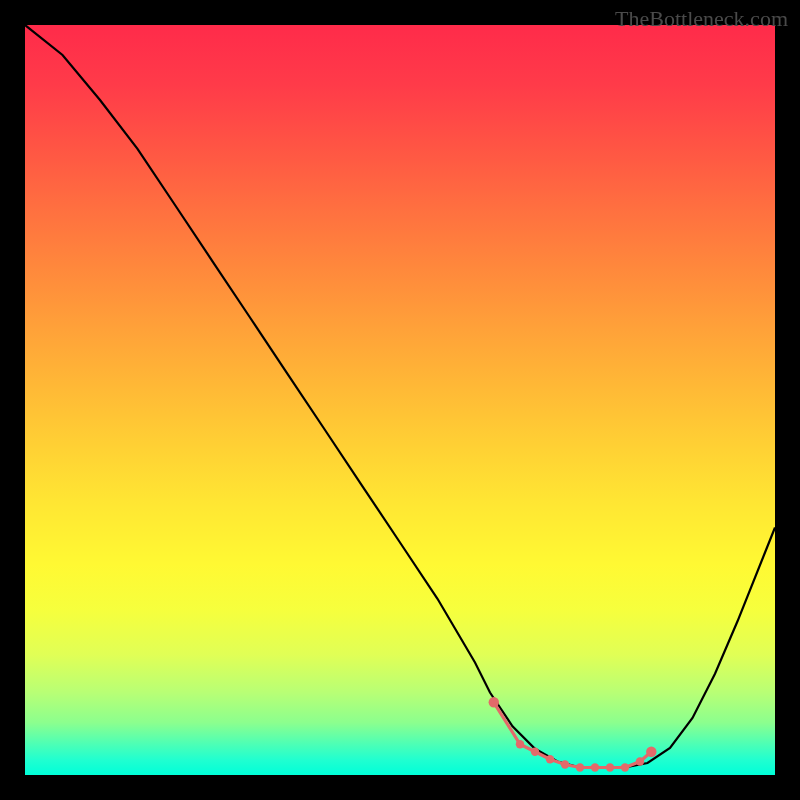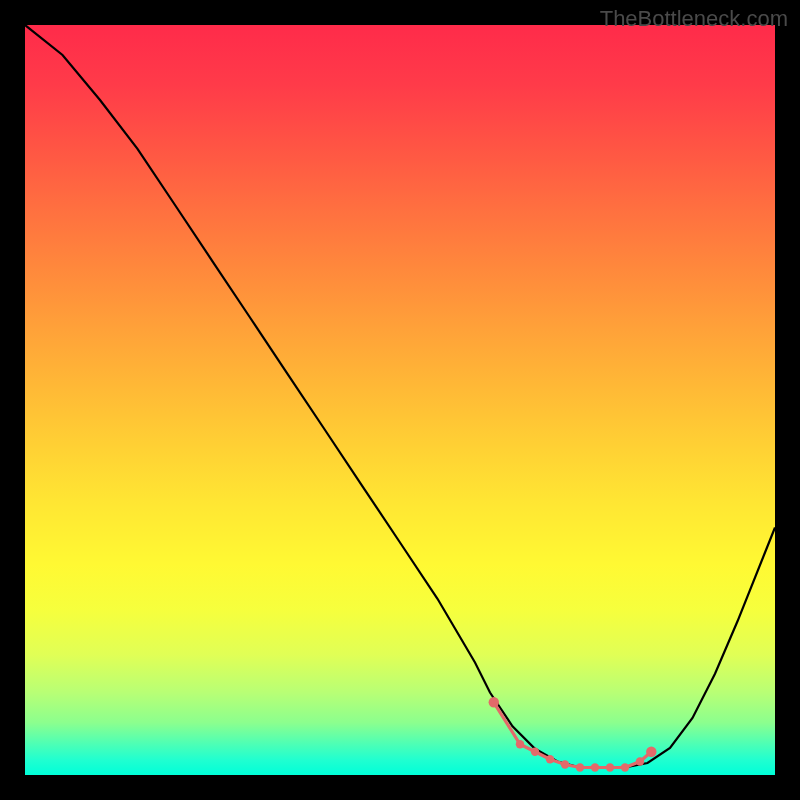--- a/index.html
+++ b/index.html
@@ -1,17 +1,17 @@
 <!DOCTYPE html>
 <html><head>
 <meta charset="utf-8">
 <style>
   * { margin: 0; padding: 0; box-sizing: border-box; }
   body { width: 800px; height: 800px; background: #000; position: relative; font-family: Arial, sans-serif; }
-  .container { width: 800px; height: 632px; position: relative; background: #000; }
+  .container { width: 800px; height: 632px; position: relative; background: #000; font-family: Liberation Serif, serif; }
   .watermark { position: absolute; top: 6px; right: 12px; color: #4a4a4a; font-size: 22px; font-weight: 500; z-index: 10; }
   .plot-area { position: absolute; left: 25px; top: 25px; width: 750px; height: 750px; }
   .gradient-bg { position: absolute; left: 0; top: 0; width: 100%; height: 100%;
     background: linear-gradient(to bottom,
       #ff2b4a 0%,
       #ff3b49 8%,
       #ff5444 16%,
       #ff6e40 24%,
       #ff873c 32%,
       #ffa039 40%,

